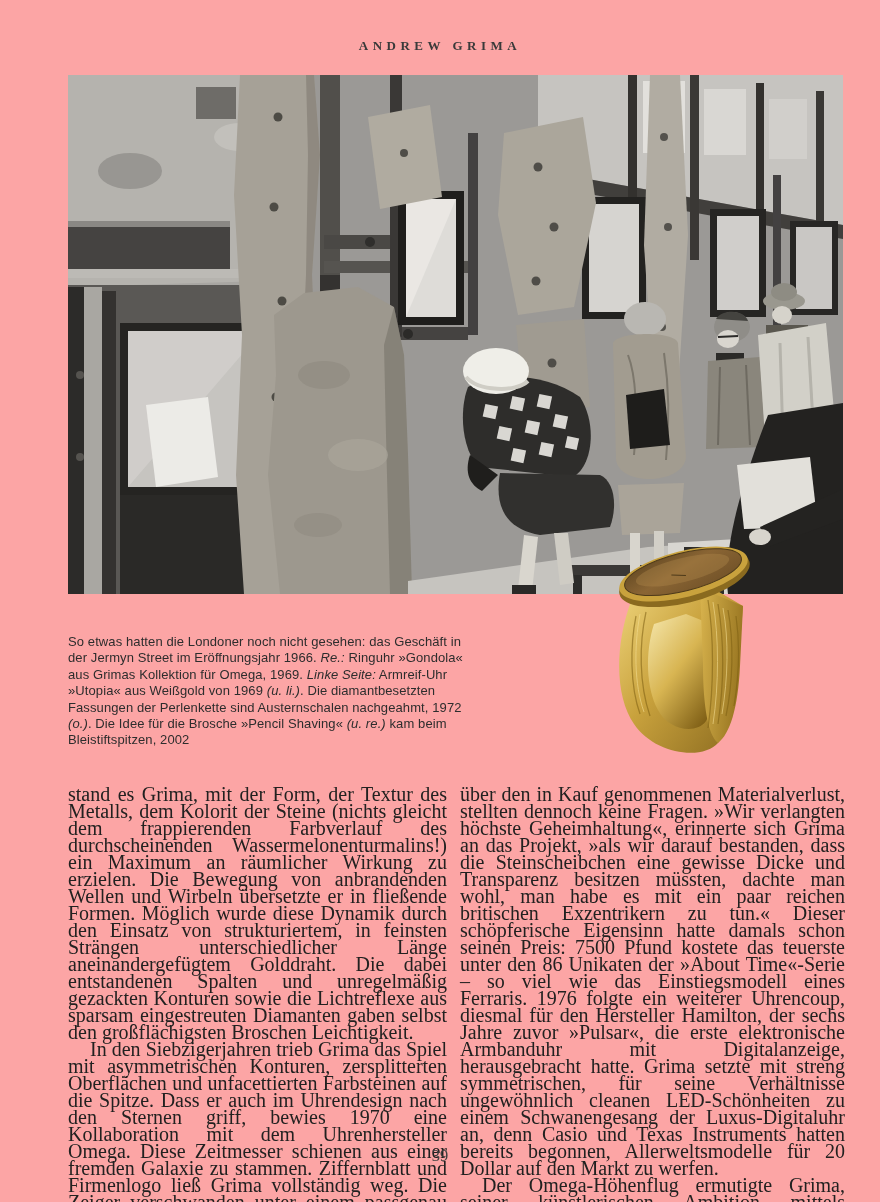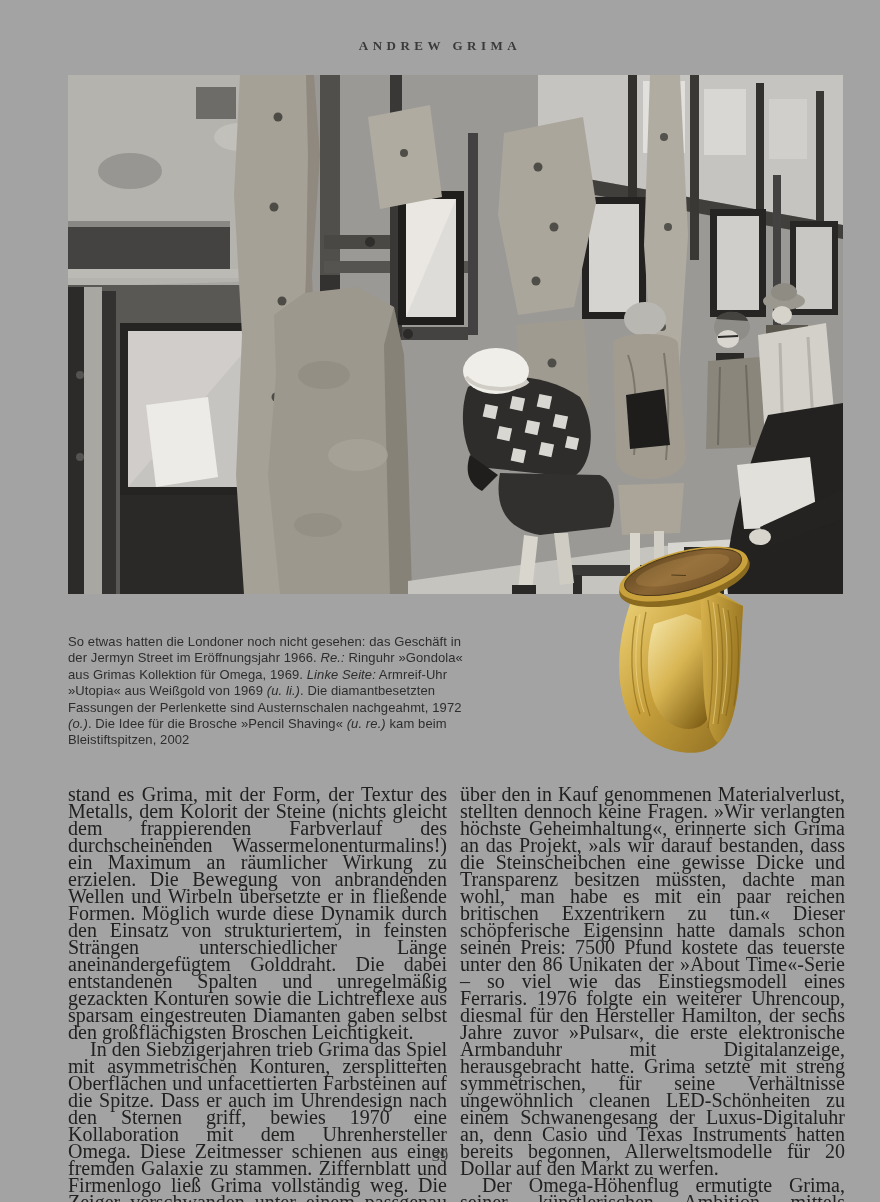--- a/index.html
+++ b/index.html
@@ -1,16 +1,16 @@
 <!DOCTYPE html>
 <html><head>
 <meta charset="utf-8">
 <style>
   html,body{margin:0;padding:0;background:#ffffff;}
-  .page{position:relative;width:880px;height:1202px;background:#a3a3a3;overflow:hidden;
+  .page{position:relative;width:880px;height:1202px;background:#fca5a5;overflow:hidden;
         font-family:"Liberation Serif",serif;color:#1f1f1f;}
   .running-head{position:absolute;top:38px;left:0;width:880px;text-align:center;
         font-size:13px;font-weight:bold;letter-spacing:4.5px;color:#3a3a3a;}
   .photo-wrap{position:absolute;left:68px;top:75px;width:775px;height:519px;background:#9b9996;}
   .photo-wrap svg{display:block;width:775px;height:519px;}
   .caption{position:absolute;left:68px;top:621px;width:400px;
         font-family:"Liberation Sans",sans-serif;font-size:13px;line-height:16.4px;
         color:#2d2d2d;letter-spacing:0.1px;}
   .caption .it{font-style:italic;}
   .ring-wrap{position:absolute;left:602px;top:516px;width:162px;height:242px;}

